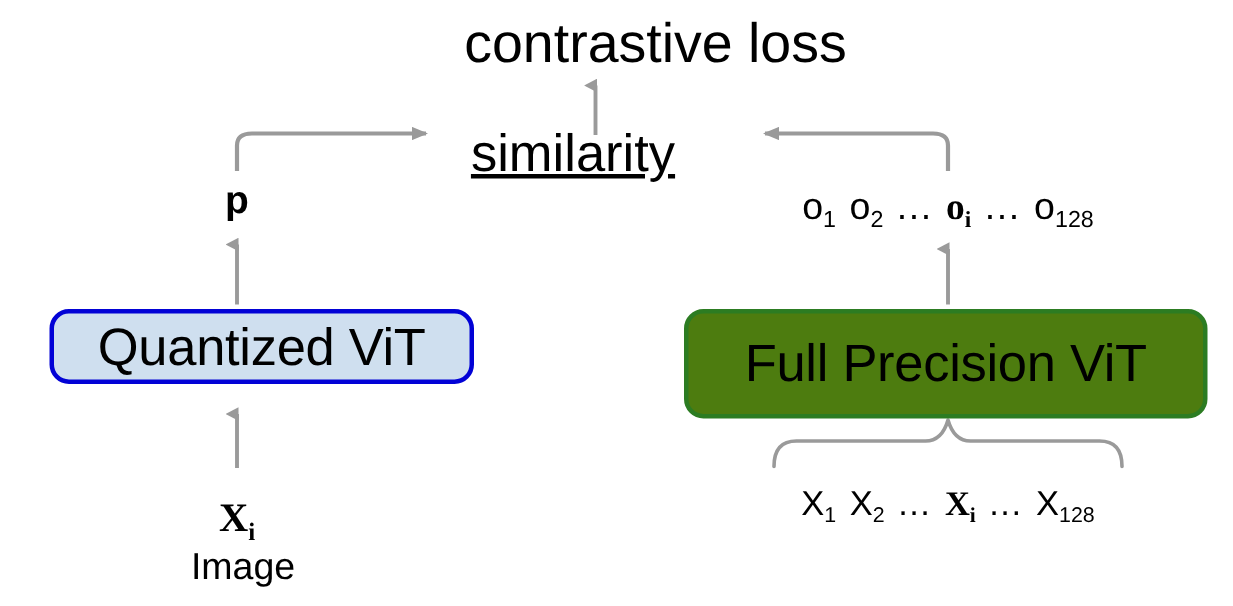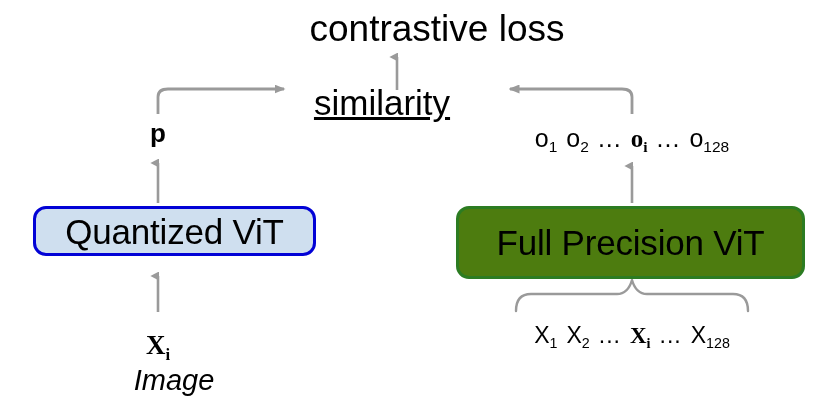--- a/index.html
+++ b/index.html
@@ -81,24 +81,23 @@
     font-size: 35px;
     text-decoration: underline;
   }
   #label-p {
     left: 158px;
     top: 120px;
     font-size: 26px;
     font-weight: bold;
   }
   #text-image {
-    left: 174px;
+    left: 162px;
     top: 366px;
-    font-size: 29px;
-    font-style: italic;
+    font-size: 25px;
   }
   #text-corresponding-batch {
     left: 632px;
     top: 366px;
     font-size: 29px;
   }
   .seq {
     position: absolute;
     white-space: nowrap;
     line-height: 1;

